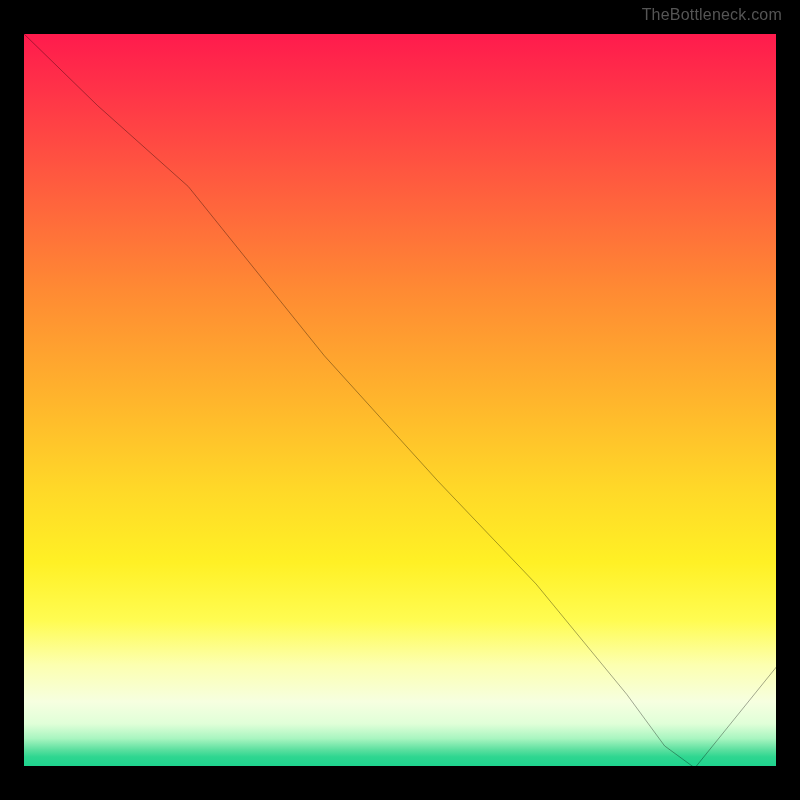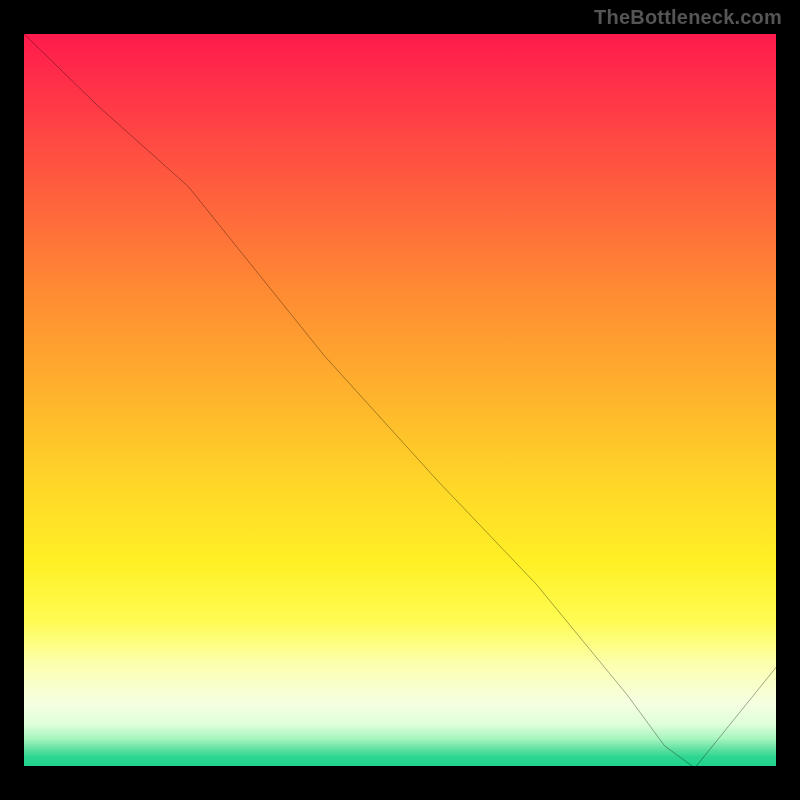--- a/index.html
+++ b/index.html
@@ -8,22 +8,22 @@
   .chart-container {
     position: relative;
     width: 800px;
     height: 800px;
   }
   .watermark {
     position: absolute;
     top: 6px;
     right: 18px;
     color: #555555;
-    font-size: 20px;
-    font-weight: 700;
+    font-size: 16px;
+    font-weight: 400;
     z-index: 10;
     letter-spacing: 0.2px;
     margin-left: 8px;
   }
   .gradient-panel {
     position: absolute;
     left: 22px;
     top: 32px;
     width: 756px;
     height: 736px;

